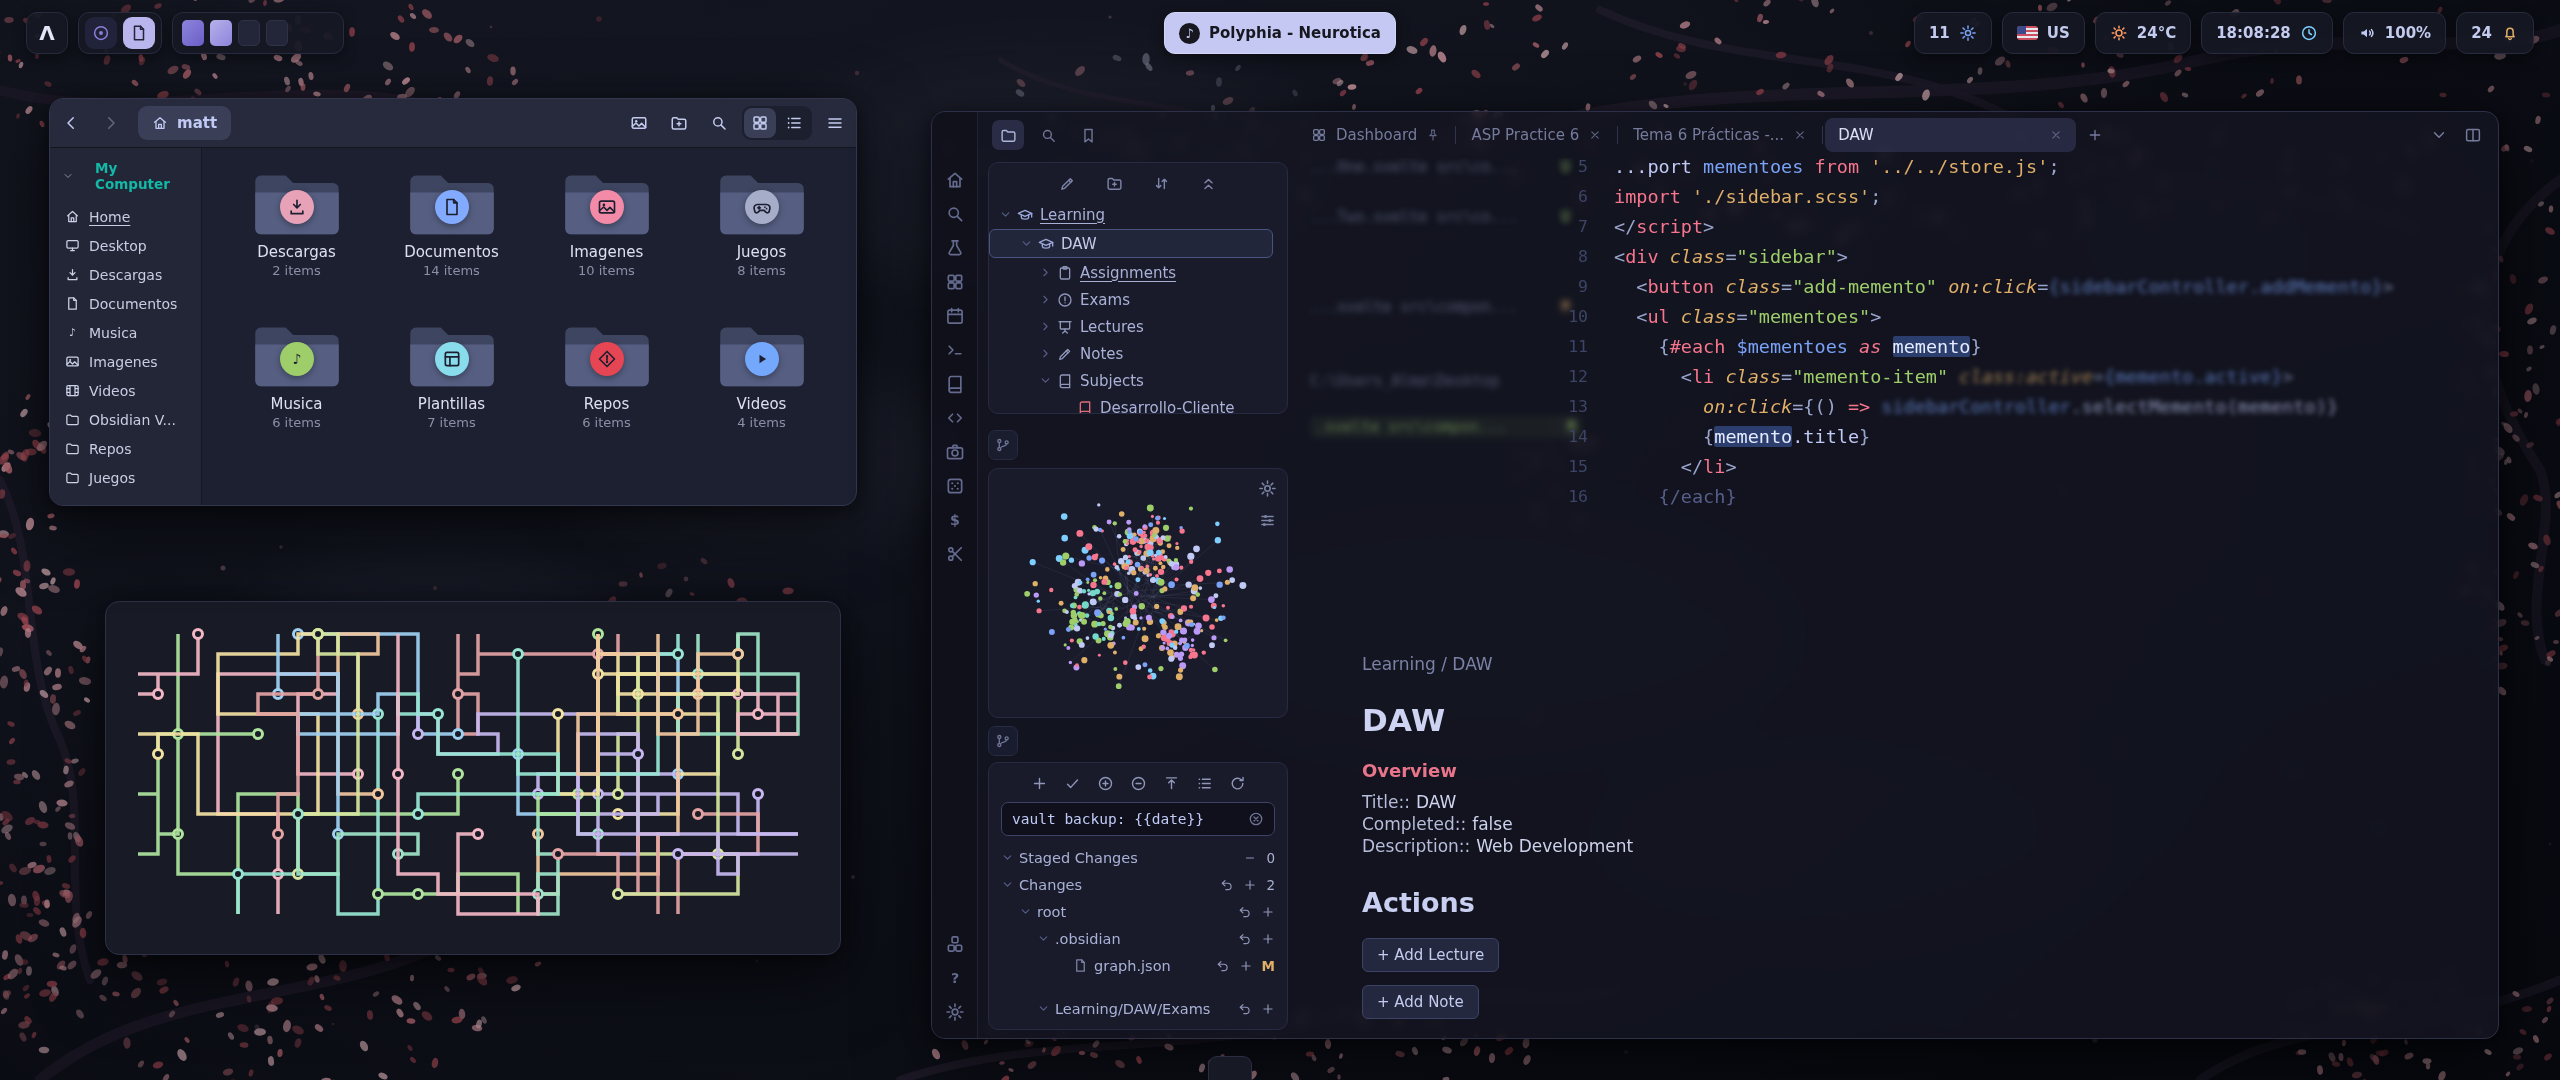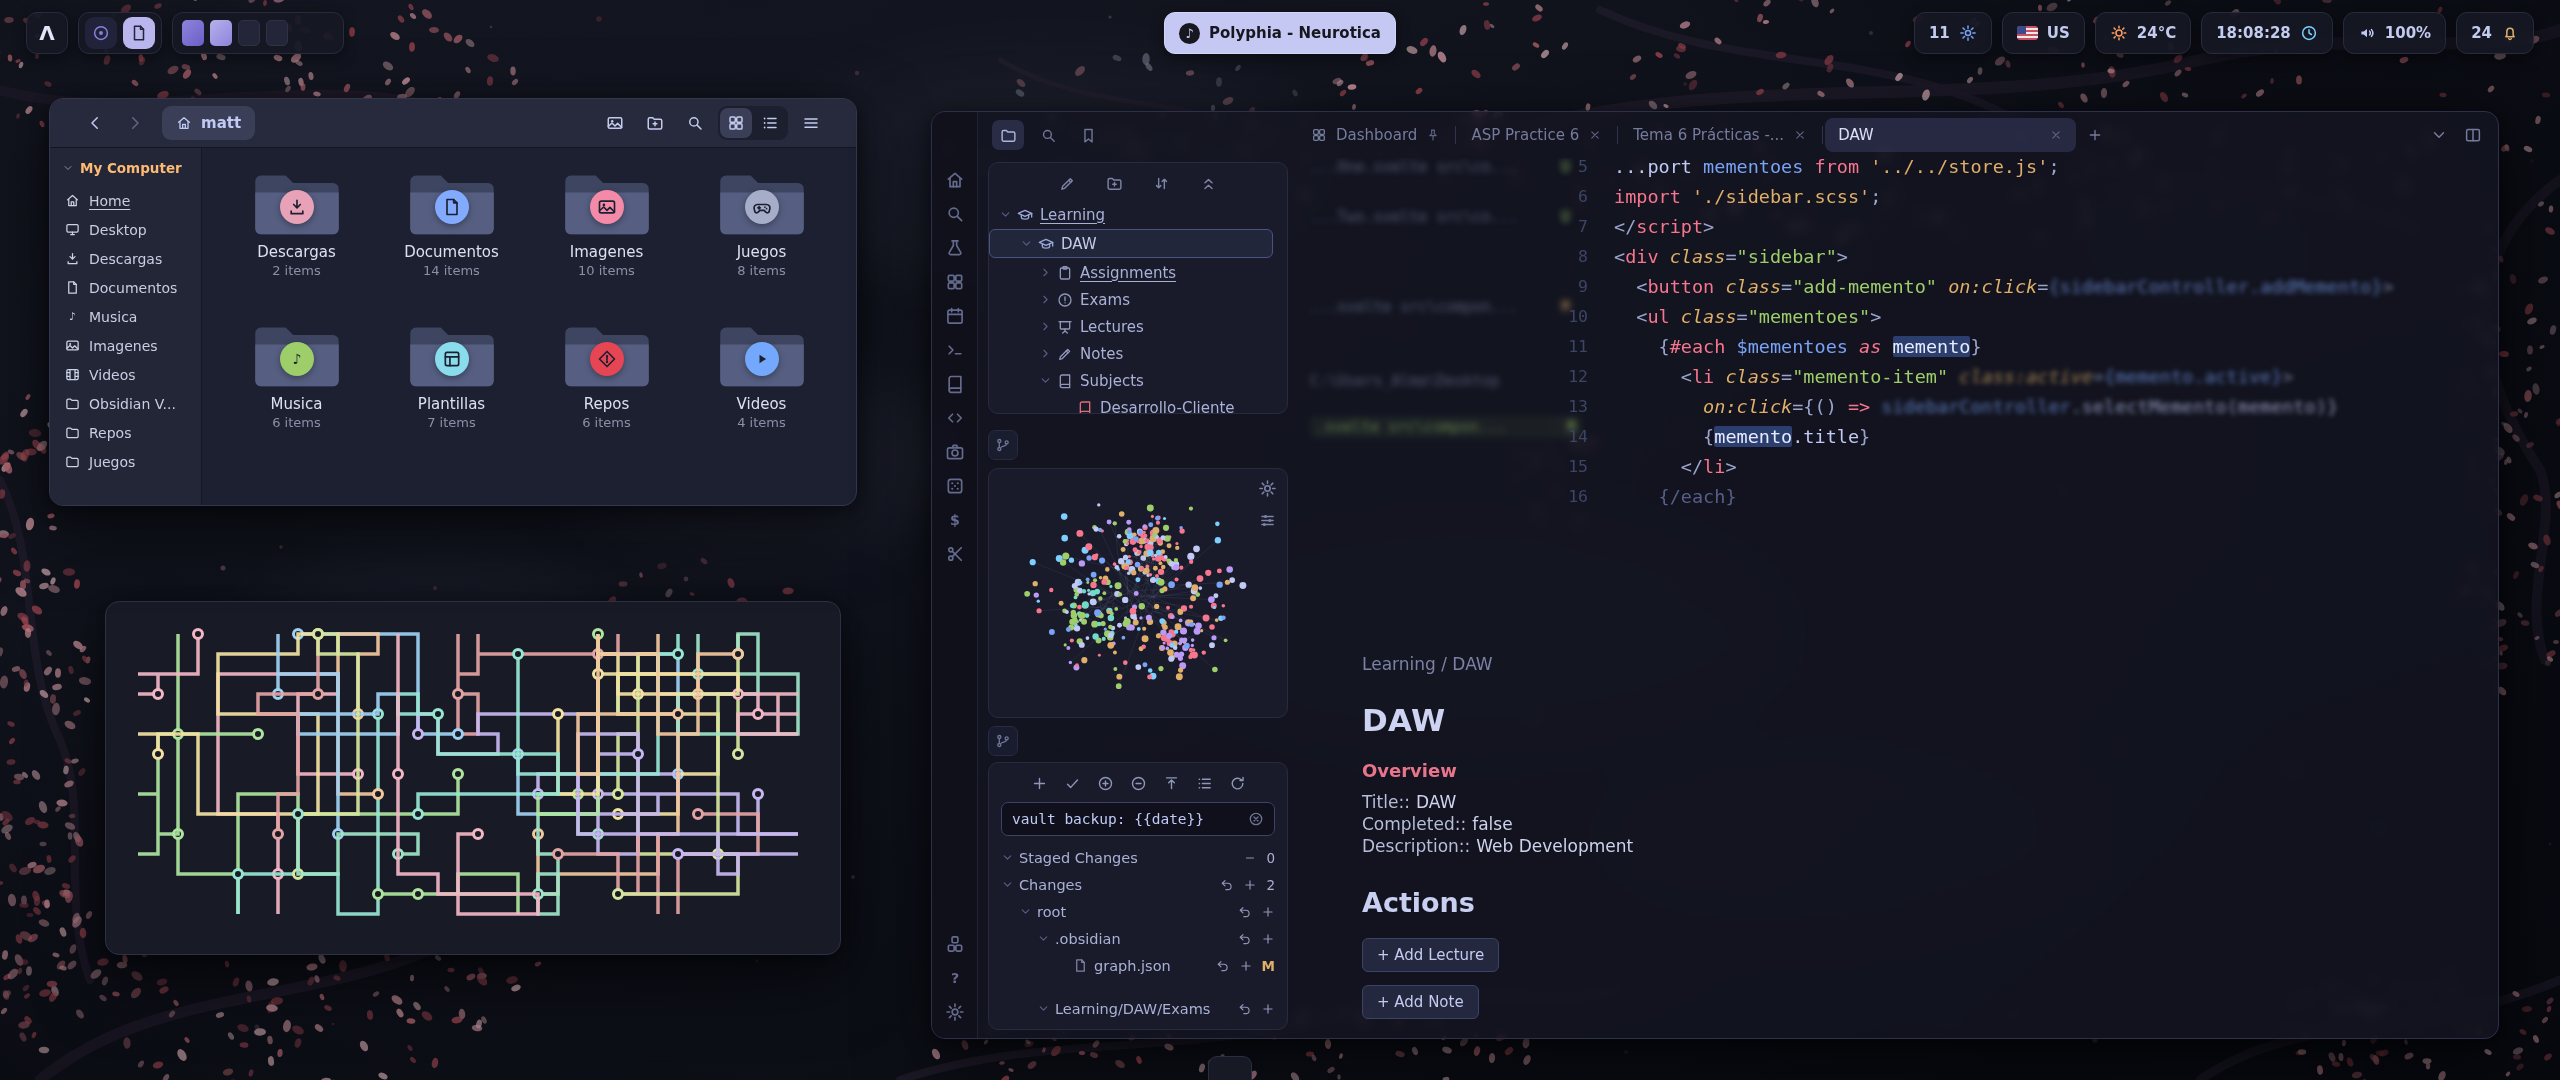--- a/index.html
+++ b/index.html
@@ -34,34 +34,34 @@
   .tb-right{margin-left:auto;display:flex;gap:10px;}
   .usflag{width:21px;height:14px;border-radius:3px;position:relative;overflow:hidden;flex:none;
     background:repeating-linear-gradient(180deg,#c94f5e 0 2px,#e8e8ee 2px 4px);}
   .usflag::after{content:"";position:absolute;left:0;top:0;width:9px;height:8px;background:#3c4a8c;}
 
   
   .window{position:absolute;border-radius:14px;box-shadow:0 24px 70px rgba(0,0,0,.55),0 4px 18px rgba(0,0,0,.45);}
 
   
   .files{left:49px;top:98px;width:806px;height:406px;background:#1d2031;border:1px solid #32374e;overflow:hidden;z-index:10;}
-  .fm-header{height:48px;background:#262a3c;border-bottom:1px solid #141622;display:flex;align-items:center;padding:0 28px;gap:6px;}
+  .fm-header{height:48px;background:#262a3c;border-bottom:1px solid #141622;display:flex;align-items:center;padding:0 4px;gap:6px;}
   .hbtn{width:34px;height:34px;border-radius:8px;color:#c3cbee;display:flex;align-items:center;justify-content:center;}
   .hbtn .icon{width:18px;height:18px;}
   .hbtn.dim{opacity:.38;}
   .crumb{height:34px;border-radius:9px;background:#3a3f57;padding:0 14px;display:flex;align-items:center;gap:9px;
     font-size:15px;font-weight:600;margin-left:4px;}
   .crumb .icon{width:16px;height:16px;}
   .fm-tools{margin-left:auto;display:flex;align-items:center;gap:6px;}
   .seg{display:flex;background:#1c1f2e;border-radius:9px;padding:2px;gap:2px;}
   .seg .hbtn{width:32px;height:30px;}
   .seg .hbtn.active{background:#3a3f57;}
   .fm-body{display:flex;height:358px;}
   .fm-sidebar{width:152px;background:#232636;padding:8px 6px;border-right:1px solid #141622;box-sizing:border-box;flex:none;}
-  .fm-side-title{display:flex;align-items:center;gap:6px;font-size:13.5px;color:#fdba74;padding:4px 6px 10px;font-weight:700;}
+  .fm-side-title{display:flex;align-items:center;gap:21px;font-size:13.5px;color:#14b8a6;padding:4px 6px 10px;font-weight:700;}
   .fm-side-title .icon{width:12px;height:12px;color:#8b90a8;}
   .fm-item{display:flex;align-items:center;gap:9px;height:29px;padding:0 9px;border-radius:7px;font-size:14px;color:#c9cde4;}
   .fm-item .icon{width:15px;height:15px;color:#cdd2e8;}
   .fm-item.active .lbl{text-decoration:underline;text-underline-offset:3px;}
   .fm-grid{flex:1;display:grid;grid-template-columns:repeat(4,1fr);grid-auto-rows:152px;padding:14px 18px 0;column-gap:2px;}
   .tile{display:flex;flex-direction:column;align-items:center;padding-top:4px;}
   .fwrap{position:relative;width:92px;height:74px;}
   .fwrap svg{width:100%;height:100%;}
   .badge{position:absolute;left:50%;top:56%;transform:translate(-50%,-50%);width:34px;height:34px;border-radius:50%;
     display:flex;align-items:center;justify-content:center;color:#1d2031;box-shadow:0 2px 6px rgba(0,0,0,.35);}

